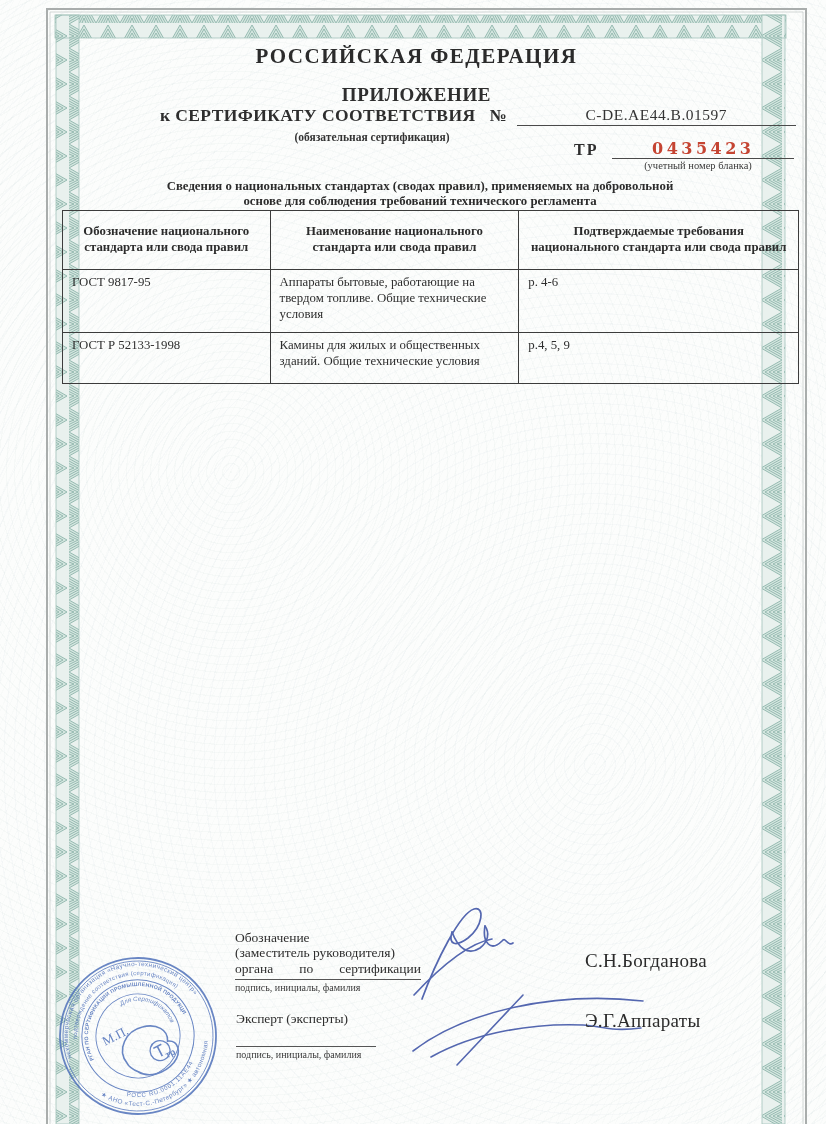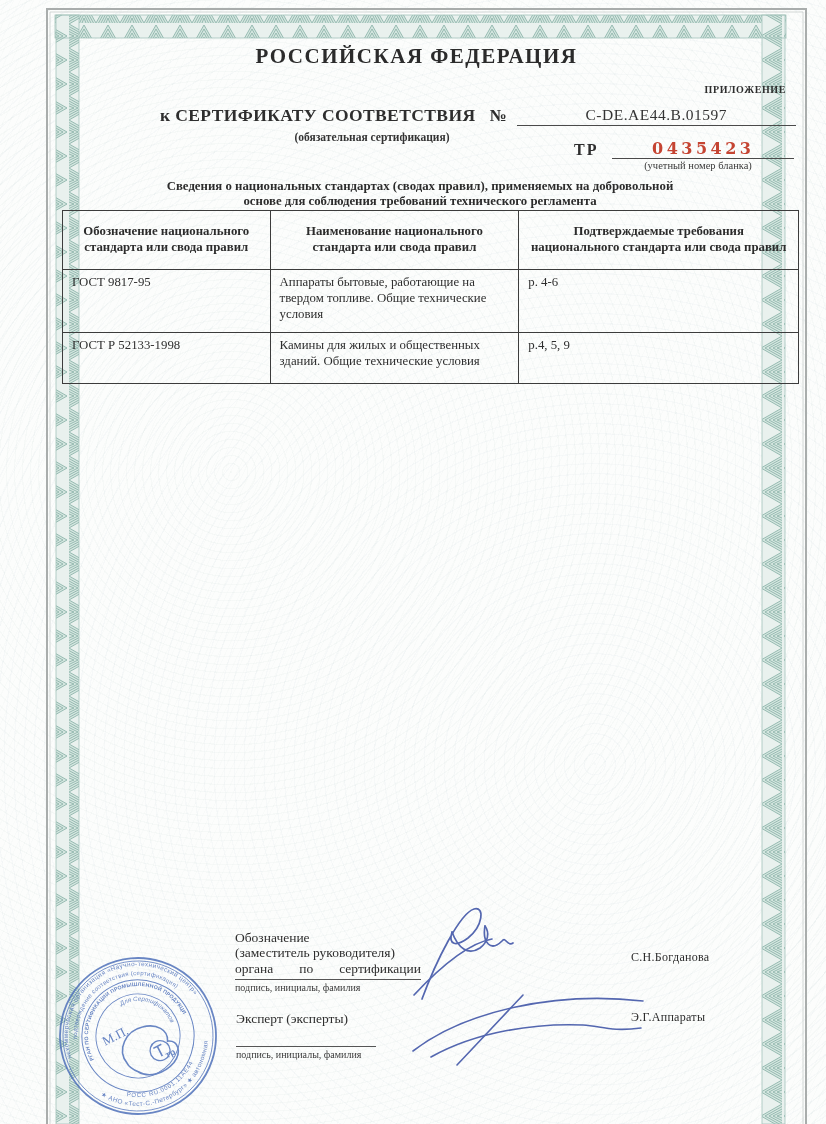--- a/index.html
+++ b/index.html
@@ -8,21 +8,21 @@
     background-color:#fcfdfc;
     background-image:
       repeating-radial-gradient(circle at 28% 42%, rgba(145,178,168,.055) 0 1.2px, transparent 1.2px 8px),
       repeating-radial-gradient(circle at 72% 68%, rgba(140,165,190,.05) 0 1.2px, transparent 1.2px 10px),
       repeating-linear-gradient(115deg, rgba(150,180,170,.035) 0 1px, transparent 1px 6px);
     font-family:"Liberation Serif", serif; color:#222;
   }
   .abs{position:absolute;}
   svg{display:block;}
   .doc-title{top:44px;left:47px;right:40px;text-align:center;font-weight:bold;font-size:21px;letter-spacing:1.5px;color:#2b2b2b;}
-  .doc-sub{top:84px;left:47px;right:40px;text-align:right;font-weight:bold;font-size:10px;letter-spacing:.6px;color:#2e2e2e;}
+  .doc-sub{top:84px;left:47px;right:40px;text-align:center;font-weight:bold;font-size:19px;letter-spacing:.6px;color:#2e2e2e;}
   .cert-line{top:105px;left:160px;width:636px;display:flex;align-items:flex-end;justify-content:space-between;}
   .cert-label{font-weight:bold;font-size:17.5px;letter-spacing:.4px;white-space:nowrap;color:#2e2e2e;}
   .num-sign{font-weight:bold;font-size:17px;margin-left:14px;color:#2e2e2e;}
   .cert-number-box{flex:1;margin-left:10px;border-bottom:1.6px solid #4a4a4a;text-align:center;font-size:15.5px;letter-spacing:.5px;padding-bottom:1px;color:#333;}
   .cert-mode{top:131px;left:162px;width:420px;text-align:center;font-weight:bold;font-size:11.5px;color:#333;}
   .tr-line{top:139px;left:574px;width:220px;display:flex;align-items:flex-end;}
   .tr-label{font-weight:bold;font-size:16px;letter-spacing:2px;color:#2e2e2e;}
   .blank-number-box{flex:1;margin-left:14px;border-bottom:1.4px solid #4a4a4a;text-align:center;padding-bottom:0;}
   .blank-number{font-family:"DejaVu Serif", serif;font-weight:bold;font-size:16px;letter-spacing:3.5px;color:#c54432;}
   .blank-caption{top:160px;left:600px;width:196px;text-align:center;font-size:10.5px;color:#3a3a3a;}
@@ -31,21 +31,21 @@
   table.std th, table.std td{border:1.5px solid #3c3c3c;font-size:12.8px;line-height:1.25;padding:5px 9px;}
   table.std th{font-weight:bold;text-align:center;vertical-align:middle;height:48px;color:#2c2c2c;}
   table.std td{vertical-align:top;color:#2e2e2e;}
   .col1{width:28.2%;} .col2{width:33.8%;} .col3{width:38%;}
   .row-tall td{height:52px;} .row-short td{height:40px;}
   .sig-label{left:235px;width:186px;font-size:13.5px;line-height:1.14;color:#2e2e2e;}
   .sig-label .l3{border-bottom:1.2px solid #555;padding-bottom:3px;text-align:justify;text-align-last:justify;}
   .sig-caption{font-size:10px;color:#3a3a3a;padding-top:2px;}
   .expert-label{left:236px;top:1011px;font-size:13.5px;color:#2e2e2e;}
   .expert-label .l1{display:inline-block;border-bottom:1.2px solid #555;padding-bottom:19px;min-width:140px;}
-  .sig-name{left:585px;font-size:12px;color:#2b2b2b;letter-spacing:.3px;margin-left:46px;}
+  .sig-name{left:585px;font-size:19px;color:#2b2b2b;letter-spacing:.3px;}
 </style>
 </head>
 <body>
 
 <div class="page">
 
   <svg class="abs" style="left:0;top:0;" width="826" height="1124" viewBox="0 0 826 1124" aria-hidden="true">
     <defs>
       <pattern id="chevH" width="24" height="23" patternUnits="userSpaceOnUse">
         <rect width="24" height="23" fill="#e9f1ee"></rect>

